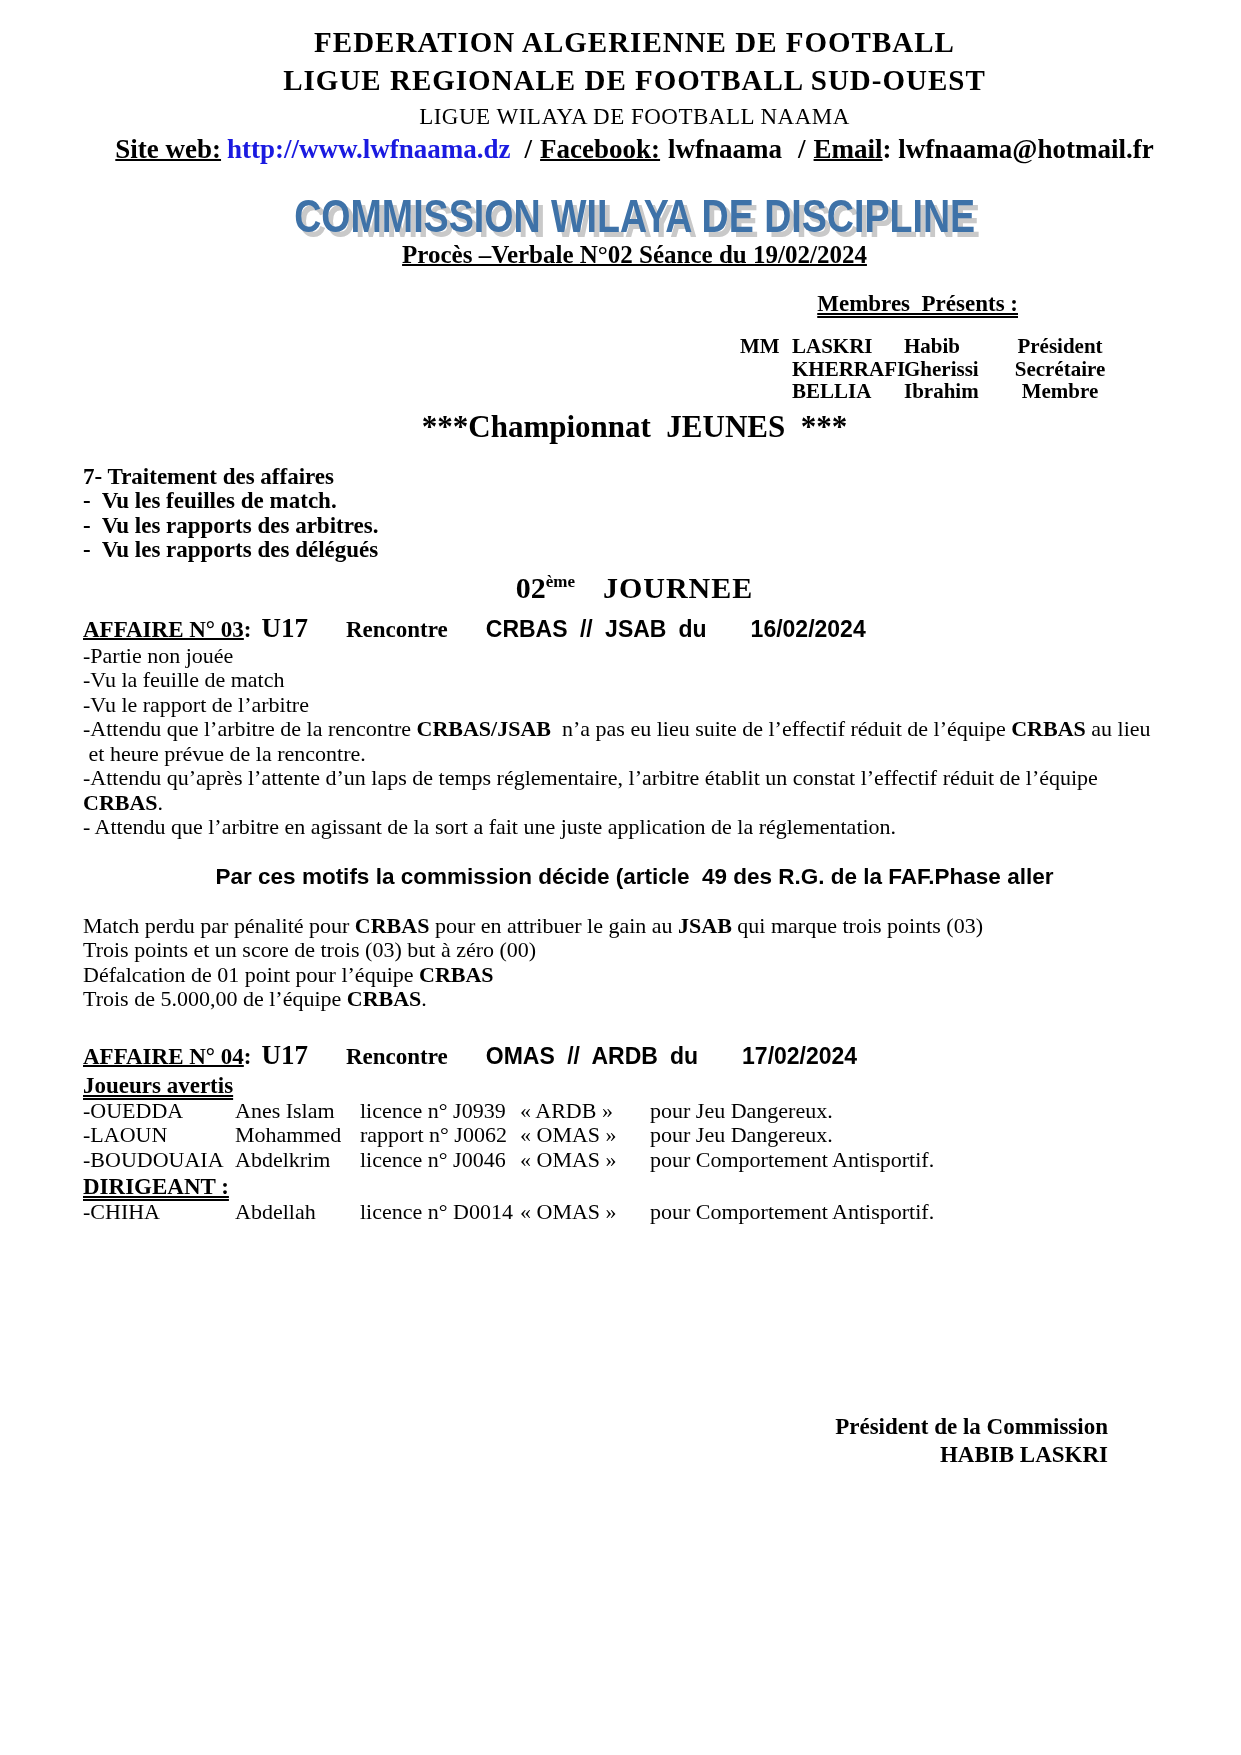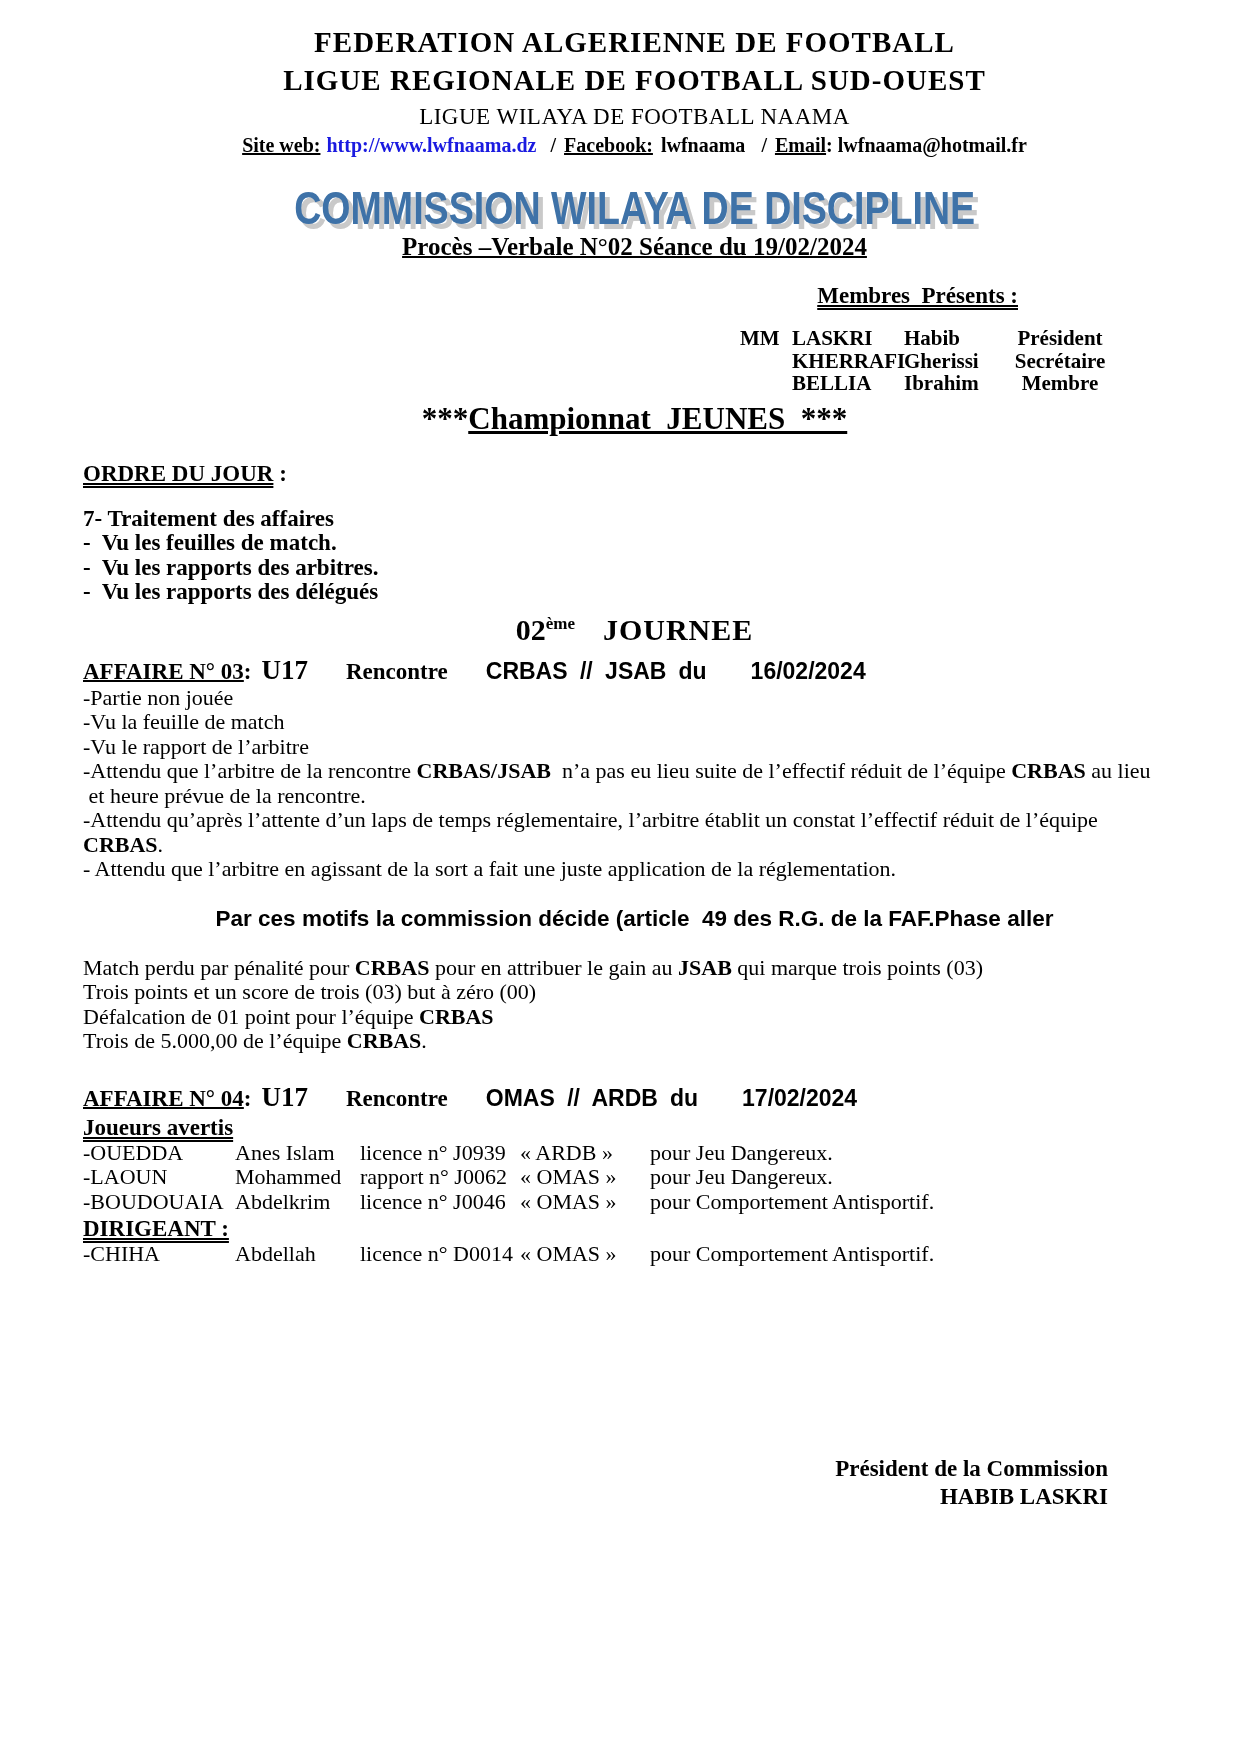--- a/index.html
+++ b/index.html
@@ -6,40 +6,40 @@
   .page{
     width:1241px;height:1755px;background:#ffffff;margin:0 auto;position:relative;
     font-family:"Liberation Serif", serif;color:#000;box-sizing:border-box;
     padding:26px 55px 0 83px;overflow:hidden;
   }
   .b{font-weight:bold;}
   .pre{white-space:pre;}
   .hdr1{font-size:29px;font-weight:bold;letter-spacing:1px;text-align:center;}
   .hdr2{font-size:29px;font-weight:bold;letter-spacing:1px;text-align:center;margin-top:5px;}
   .hdr3{font-size:23px;font-weight:normal;letter-spacing:0.5px;text-align:center;margin-top:7px;}
-  .contact{font-size:20px;font-weight:bold;text-align:center;margin-top:4px;white-space:pre;}
+  .contact{font-size:27px;font-weight:bold;text-align:center;margin-top:4px;white-space:pre;}
   .u{text-decoration:underline;text-decoration-thickness:2px;}
   .uu{text-decoration:underline;text-decoration-style:double;}
   .link{color:#1a1ae0;margin:0 6px;}
   .sep{margin:0 8px;}
   .wordart-wrap{text-align:center;margin-top:28px;height:48px;}
   .wordart{
     display:inline-block;font-family:"Liberation Sans", sans-serif;font-weight:bold;
     font-size:47px;line-height:46px;color:#3e72a8;letter-spacing:0px;
     text-shadow:6px 5px 0 #c9c9c9;transform:scaleX(0.8);transform-origin:center;white-space:nowrap;
   }
   .subtitle{text-align:center;font-size:25px;font-weight:bold;margin-top:0px;}
   .members-heading{text-align:right;padding-right:168px;font-size:23px;font-weight:bold;margin-top:22px;}
   .members-table{
     margin-top:18px;margin-left:657px;display:grid;grid-template-columns:52px 112px 97px 118px;
     font-weight:bold;font-size:21px;line-height:22.5px;
   }
   .members-table .role{text-align:center;}
   .champ{text-align:center;font-size:31px;font-weight:bold;margin-top:6px;}
-  .champ .cu{text-decoration:underline;text-decoration-thickness:3px;white-space:pre;}
+  .champ .cu{text-decoration-thickness:3px;white-space:pre;}
   .ordre{font-size:23px;font-weight:bold;margin-top:24px;}
   .agenda{font-size:23px;font-weight:bold;margin-top:20px;line-height:24.5px;}
   .agenda div{white-space:pre;}
   .journee{text-align:center;font-size:30px;font-weight:bold;margin-top:8px;}
   .journee sup{font-size:17px;}
   .journee .jw{margin-left:28px;letter-spacing:1px;}
   .aff{font-size:23px;font-weight:bold;margin-top:8px;}
   .aff .cat{font-size:27px;margin-left:10px;}
   .aff .ren{margin-left:38px;}
   .aff .sans{font-family:"Liberation Sans", sans-serif;word-spacing:6px;}
@@ -87,21 +87,20 @@
     <div>Gherissi</div>
     <div class="role">Secrétaire</div>
     <div></div>
     <div>BELLIA</div>
     <div>Ibrahim</div>
     <div class="role">Membre</div>
   </div>
 
   <div class="champ"><span>***</span><span class="cu">Championnat  JEUNES  ***</span></div>
 
-  <div class="ordre"><span class="uu">ORDRE DU JOUR</span><span class="pre"> :</span></div>
 
   <div class="agenda">
     <div>7- Traitement des affaires</div>
     <div>-  Vu les feuilles de match.</div>
     <div>-  Vu les rapports des arbitres.</div>
     <div>-  Vu les rapports des délégués</div>
   </div>
 
   <div class="journee"><span>02</span><sup>ème</sup><span class="jw">JOURNEE</span></div>
 

